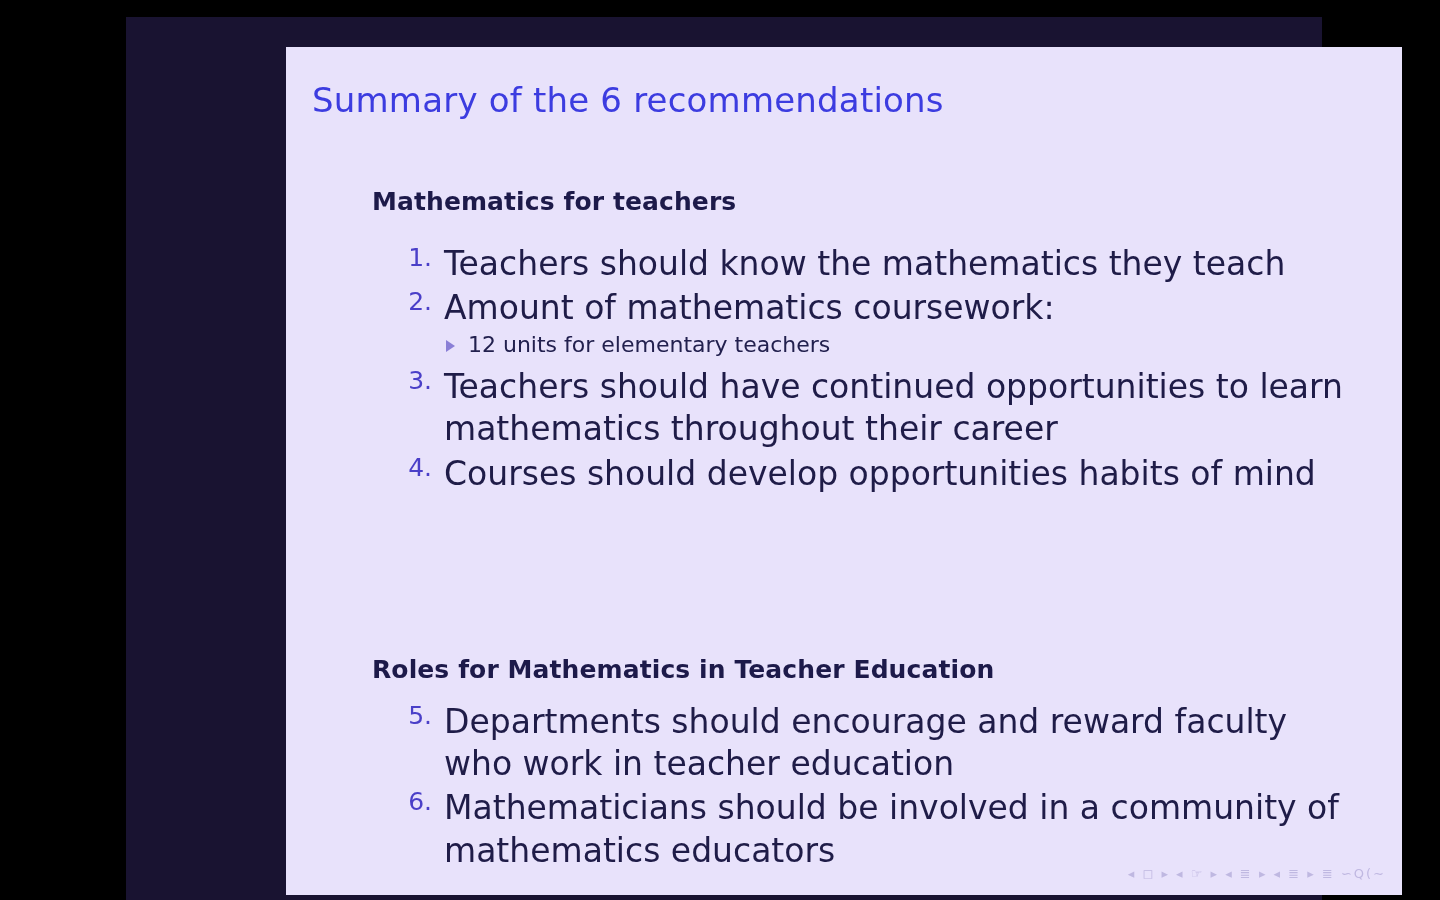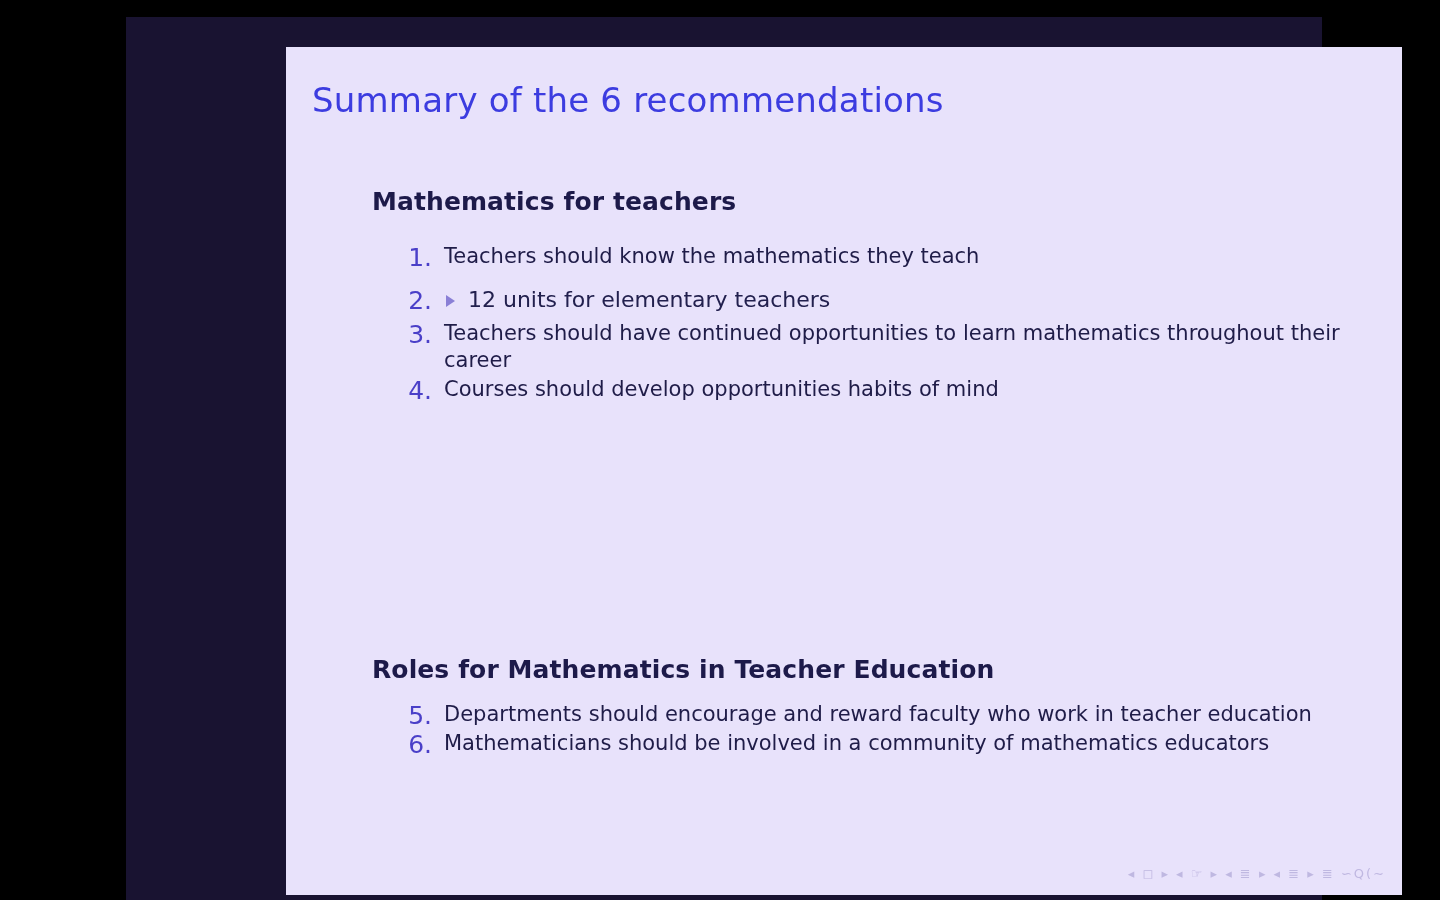--- a/index.html
+++ b/index.html
@@ -73,28 +73,28 @@
     top: 0px;
     width: 36px;
     text-align: right;
     font-size: 25px;
     color: #4a3fc8;
     font-family: "DejaVu Sans", sans-serif;
   }
   .num-text {
     display: block;
     margin-left: 48px;
-    font-size: 21px;
+    font-size: 33px;
     line-height: 1.28;
     color: #1f1c48;
     font-family: "DejaVu Sans", sans-serif;
     max-width: 900px;
   }
   .sub-list {
-    margin: 16px 0 6px 0;
+    margin: 2px 0 6px 0;
     padding: 0;
   }
   .sub-item {
     position: relative;
     margin-left: 72px;
     margin-bottom: 2px;
   }
   .tri {
     position: absolute;
     left: -22px;
@@ -141,20 +141,21 @@
 
       <div class="num-list list-block-1">
 
         <div class="num-item">
           <span class="num">1.</span>
           <span class="num-text">Teachers should know the mathematics they teach</span>
         </div>
 
         <div class="num-item">
           <span class="num">2.</span>
+          <span class="num-text">Amount of mathematics coursework:</span>
           <div class="sub-list">
             <div class="sub-item">
               <span class="tri"></span>
               <span class="sub-text">12 units for elementary teachers</span>
             </div>
           </div>
         </div>
 
         <div class="num-item">
           <span class="num">3.</span>

